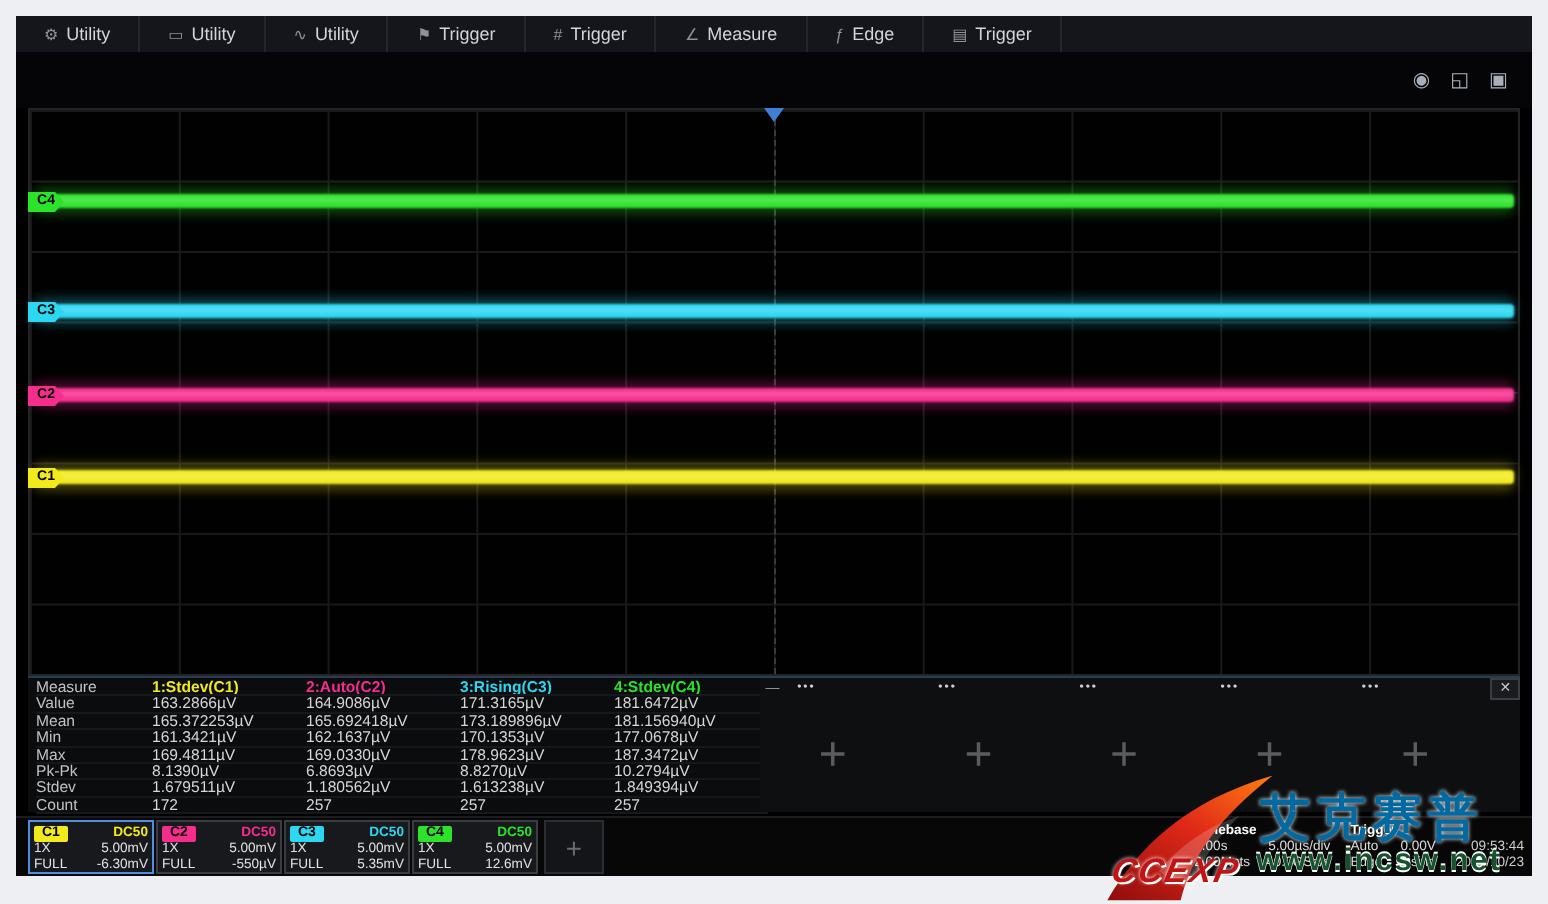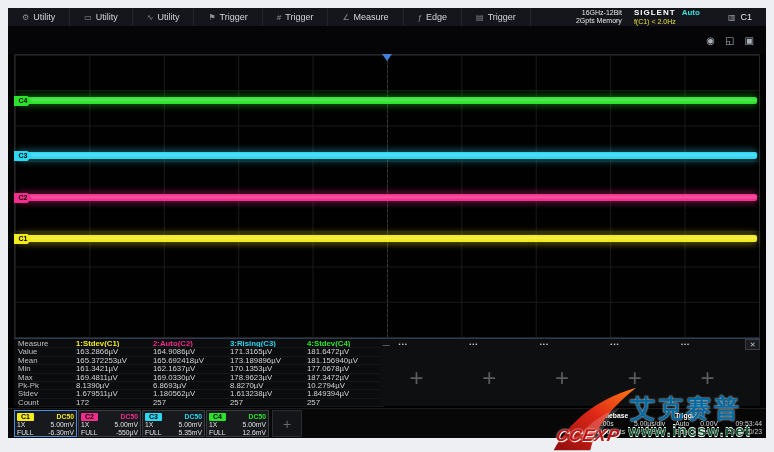--- a/index.html
+++ b/index.html
@@ -105,35 +105,20 @@
     </div>
     <div class="menu-item">
       <span class="mi">ƒ</span>
       <span>Edge</span>
     </div>
     <div class="menu-item">
       <span class="mi">▤</span>
       <span>Trigger</span>
     </div>
 
-    <div class="menubar-right">
-      <div class="devinfo">
-        <div>16GHz-12Bit</div>
-        <div>2Gpts Memory</div>
-      </div>
-      <div class="brandcol">
-        <div class="brand">SIGLENT</div>
-        <div class="trigfreq">f(C1) &lt; 2.0Hz</div>
-      </div>
-      <div class="automode">Auto</div>
-      <div class="activech">
-        <span class="mi">▥</span>
-        <span>C1</span>
-      </div>
-    </div>
   </div>
 
   <div class="subbar">
     <span class="tool-icon">◉</span>
     <span class="tool-icon">◱</span>
     <span class="tool-icon">▣</span>
   </div>
 
   <div class="graticule">
     <div class="trig-line"></div>

